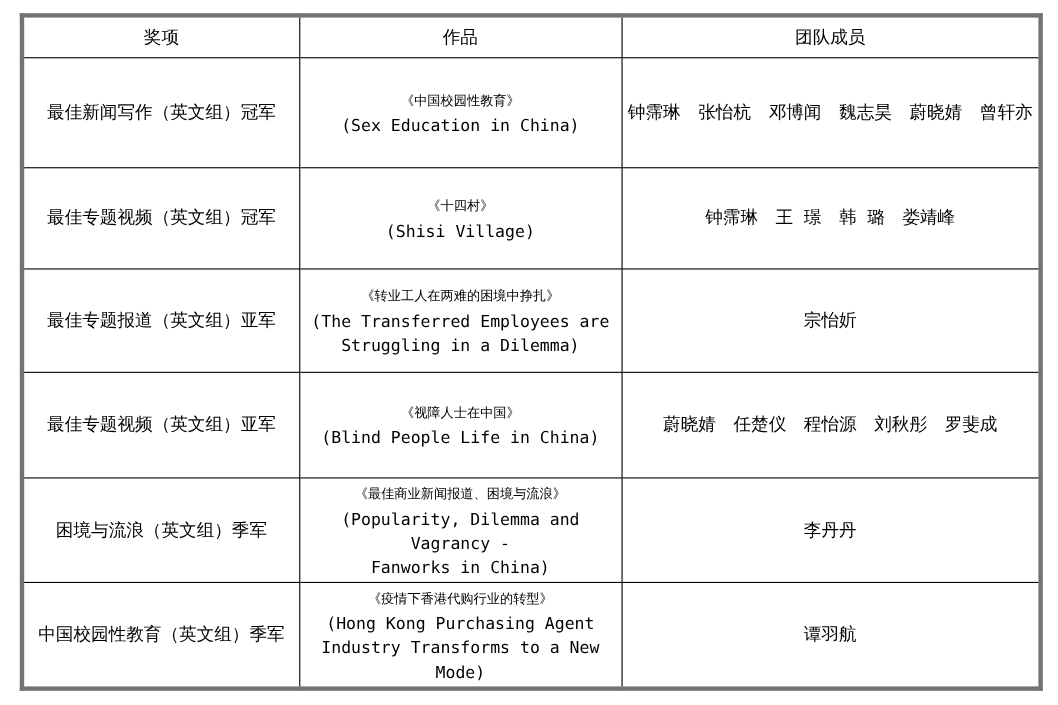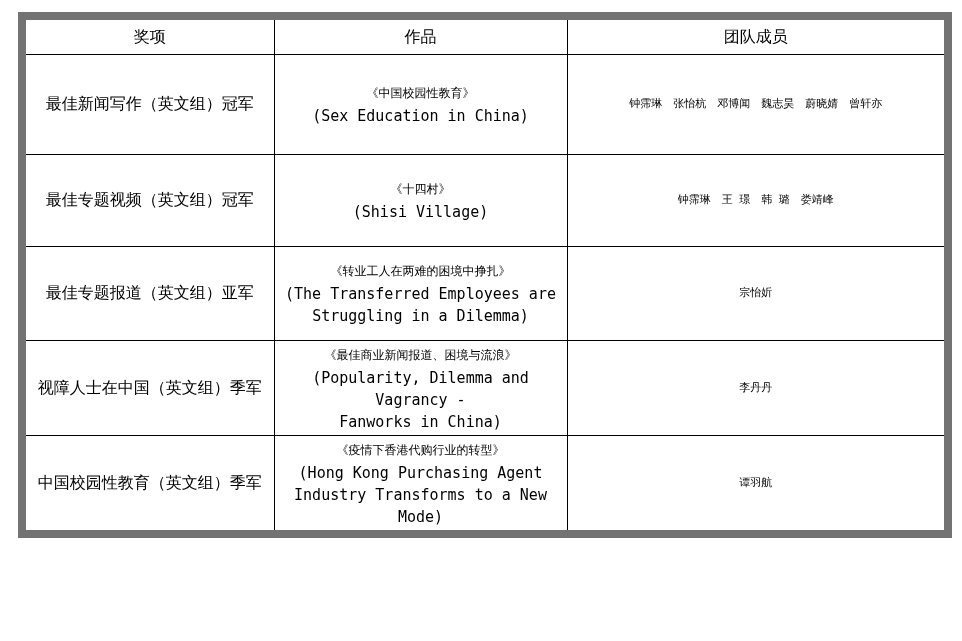--- a/index.html
+++ b/index.html
@@ -31,21 +31,21 @@
   table.awards th,
   table.awards td {
     border: 1px solid #000000;
     text-align: center;
     vertical-align: middle;
     padding: 2px 4px;
     font-weight: normal;
     overflow: hidden;
   }
   table.awards {
-    border: 8px solid #737373;
+    border: 4px solid #737373;
   }
   col.c-award   { width: 252px; }
   col.c-work    { width: 293px; }
   col.c-members { width: 381px; }
 
   tr.hdr       { height: 38px; }
   tr.r0        { height: 100px; margin-top: 45px; }
   tr.r1        { height: 92px; }
   tr.r2        { height: 94px; }
   tr.r3        { height: 96px; }
@@ -62,21 +62,21 @@
   .work-title {
     font-size: 12px;
     line-height: 24px;
   }
   .work-subtitle {
     font-size: 15px;
     line-height: 22px;
     white-space: pre-line;
   }
   .members {
-    font-size: 11px;
+    font-size: 16px;
     line-height: 24px;
     white-space: pre-wrap;
   }
 </style>
 </head>
 <body>
 
 <div class="page">
   <table class="awards">
     <colgroup>
@@ -110,22 +110,30 @@
       </tr>
       <tr class="r2">
         <td class="zh">最佳专题报道（英文组）亚军</td>
         <td>
           <div class="work-title">《转业工人在两难的困境中挣扎》</div>
           <div class="work-subtitle">(The Transferred Employees are
 Struggling in a Dilemma)</div>
         </td>
         <td class="members">宗怡妡</td>
       </tr>
+      <tr class="r3">
+        <td class="zh">最佳专题视频（英文组）亚军</td>
+        <td>
+          <div class="work-title">《视障人士在中国》</div>
+          <div class="work-subtitle">(Blind People Life in China)</div>
+        </td>
+        <td class="members">蔚晓婧　任楚仪　程怡源　刘秋彤　罗斐成</td>
+      </tr>
       <tr class="r4">
-        <td class="zh">视障人士在中国（英文组）季军</td>
+        <td class="zh">困境与流浪（英文组）季军</td>
         <td>
           <div class="work-title">《最佳商业新闻报道、困境与流浪》</div>
           <div class="work-subtitle">(Popularity, Dilemma and Vagrancy -
 Fanworks in China)</div>
         </td>
         <td class="members">李丹丹</td>
       </tr>
       <tr class="r5">
         <td class="zh">中国校园性教育（英文组）季军</td>
         <td>

